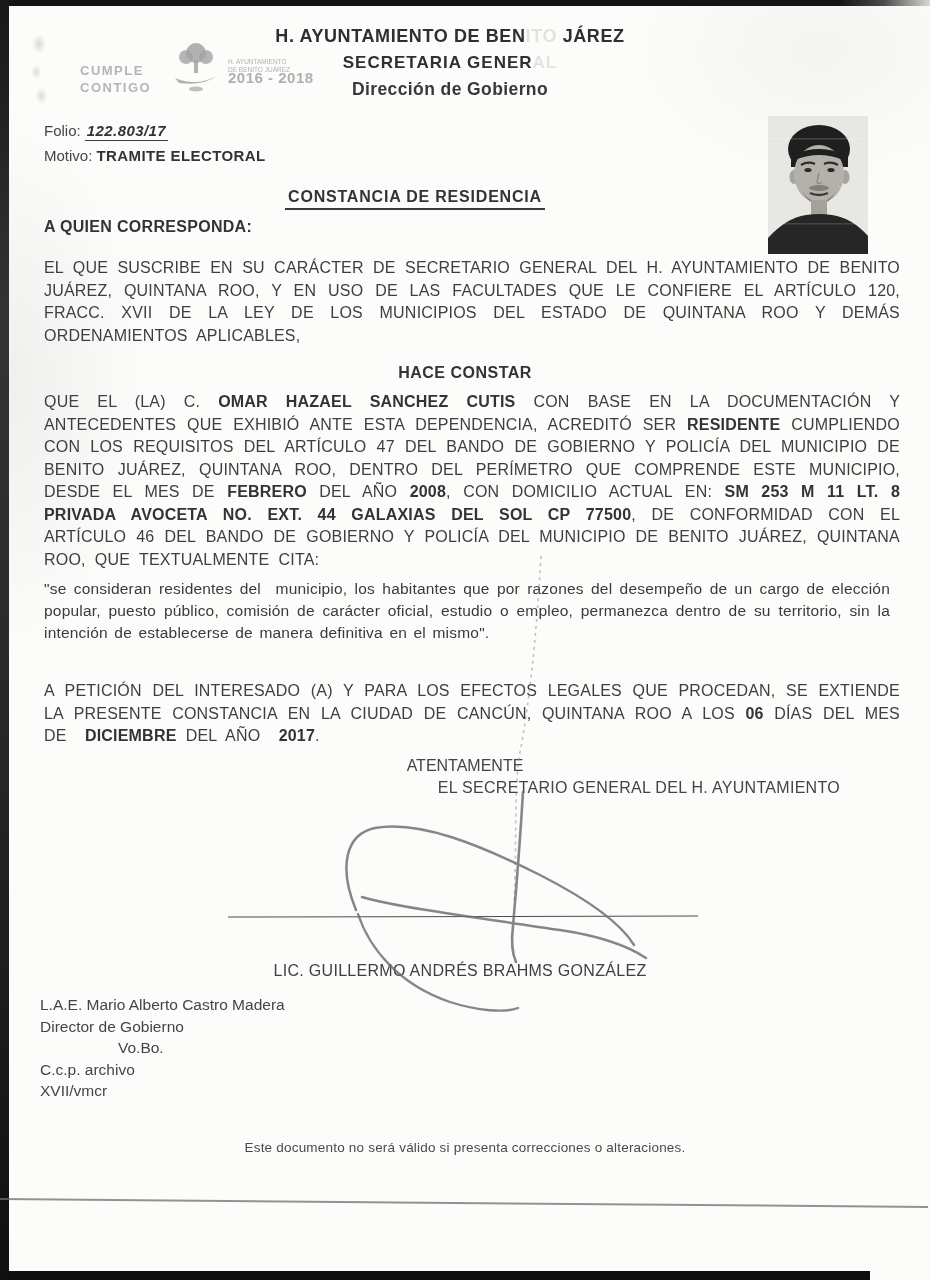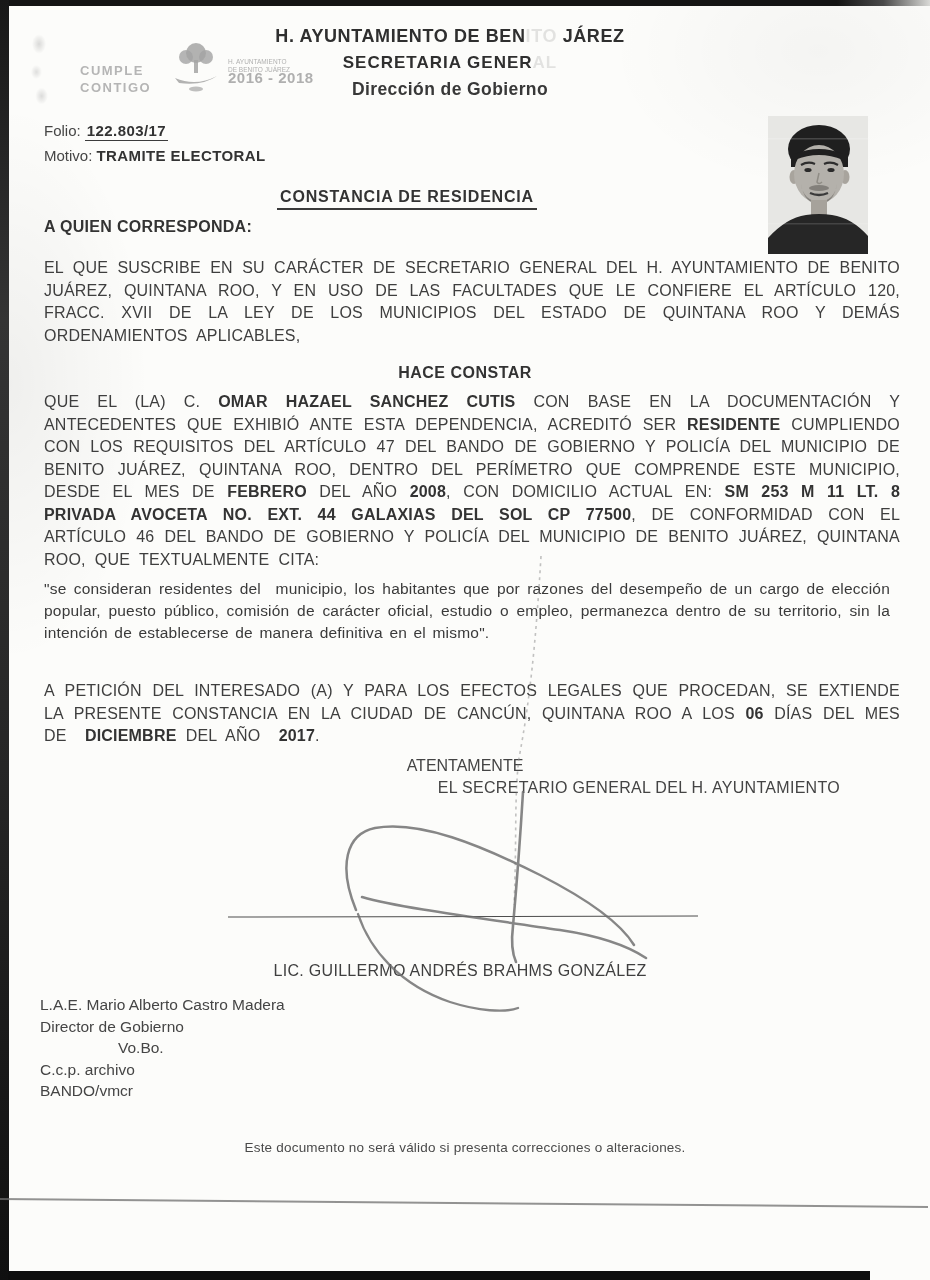--- a/index.html
+++ b/index.html
@@ -35,28 +35,28 @@
   .stamp-right .yr{font-size:15px;font-weight:bold;letter-spacing:.5px;}
   .stamp-smudge{position:absolute;top:28px;left:26px;width:26px;height:80px;opacity:.35;
     background:radial-gradient(ellipse 10px 14px at 50% 20%, #9a9a9a, transparent 70%),
                radial-gradient(ellipse 8px 10px at 40% 55%, #a8a8a8, transparent 70%),
                radial-gradient(ellipse 9px 12px at 60% 85%, #9f9f9f, transparent 70%);
     filter:blur(.5px);}
 
   
   .folio-row{position:absolute;left:44px;top:122px;font-size:15px;color:#454545;}
   .motivo-row{position:absolute;left:44px;top:147px;font-size:15px;color:#454545;}
-  .folio-val{font-weight:bold;color:#333;border-bottom:1.5px solid #3c3c3c;padding:0 2px 1px 2px;letter-spacing:.4px;}
+  .folio-val{font-weight:bold;color:#333;border-bottom:1.5px solid #3c3c3c;padding:0 2px 1px 2px;letter-spacing:.4px;font-style:italic;}
   .motivo-val{font-weight:bold;color:#333;letter-spacing:.4px;}
 
   
   .photo{position:absolute;left:768px;top:116px;width:100px;height:138px;}
 
   
-  .title-wrap{position:absolute;left:8px;top:188px;width:798px;text-align:center;}
+  .title-wrap{position:absolute;left:16px;top:188px;width:798px;text-align:center;}
   .doc-title{display:inline-block;font-size:16px;font-weight:bold;letter-spacing:.8px;color:#333;
     border-bottom:2px solid #3a3a3a;padding:0 3px 2px 3px;}
   .salutation{position:absolute;left:44px;top:218px;font-size:16px;font-weight:bold;color:#333;letter-spacing:.3px;}
   .para{position:absolute;left:44px;width:856px;font-size:16px;line-height:22.5px;
     text-align:justify;word-spacing:4.5px;letter-spacing:.2px;white-space:pre-wrap;color:#3e3e3e;}
   .p1{top:257px;}
   .hace{position:absolute;left:0;top:364px;width:930px;text-align:center;
     font-size:16px;font-weight:bold;letter-spacing:.5px;color:#333;}
   .p2{top:391px;}
   .b{font-weight:bold;color:#333;}
@@ -163,21 +163,21 @@
   <div class="secret">EL SECRETARIO GENERAL DEL H. AYUNTAMIENTO</div>
 
   <div class="sig-rule"></div>
   <div class="signer">LIC. GUILLERMO ANDRÉS BRAHMS GONZÁLEZ</div>
 
   <div class="cc">
     <div>L.A.E. Mario Alberto Castro Madera</div>
     <div>Director de Gobierno</div>
     <div class="indent">Vo.Bo.</div>
     <div>C.c.p. archivo</div>
-    <div>BANDO/vmcr</div>
+    <div>XVII/vmcr</div>
   </div>
 
   <div class="footer-note">Este documento no será válido si presenta correcciones o alteraciones.</div>
 
   <svg class="overlay" viewBox="0 0 930 1280">
 
     <path d="M541 556 C536 640 530 700 519 758 C514 798 517 838 514 905" stroke="#8f8f8f" stroke-width="1.6" fill="none" stroke-dasharray="3 4" opacity=".55"></path>
 
     <g stroke="#6d6d6d" fill="none" stroke-linecap="round" opacity=".82">
       <path d="M523 792 C520 842 516 892 513 926 C511 942 512 953 516 962" stroke-width="2.6"></path>

